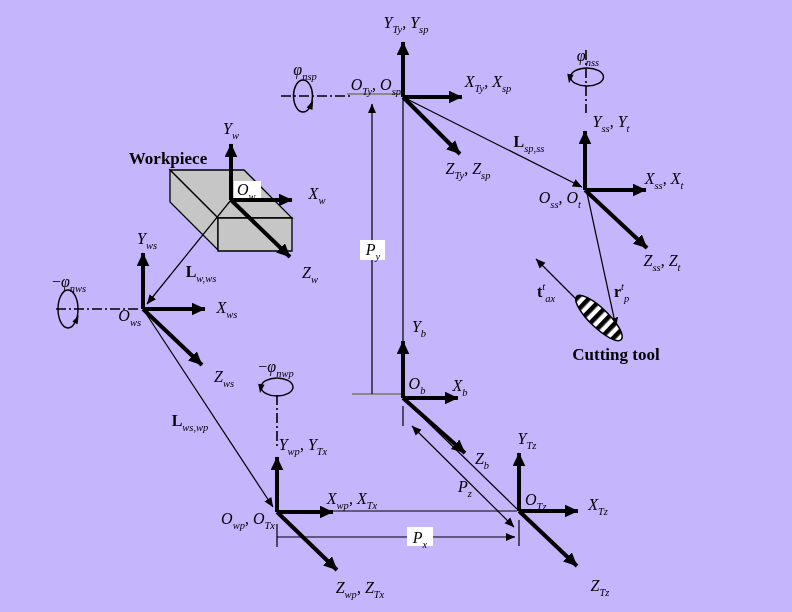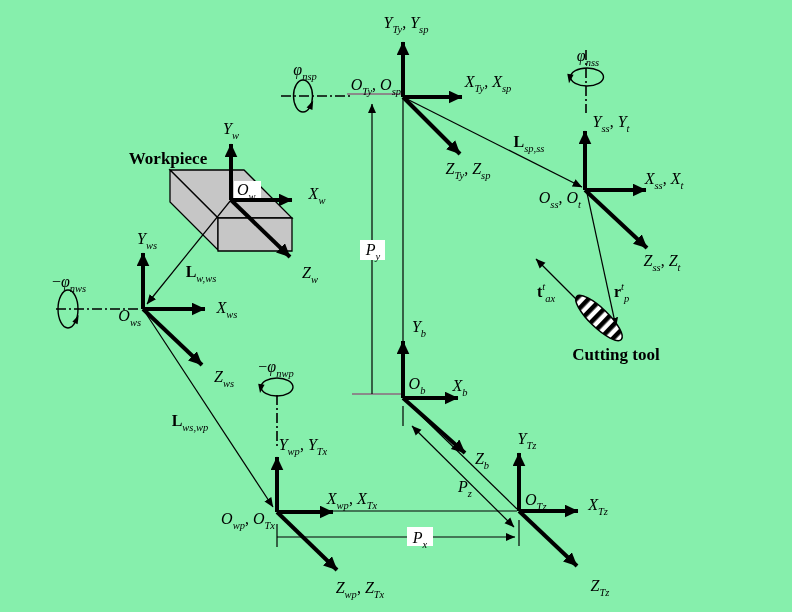--- a/index.html
+++ b/index.html
@@ -1,16 +1,16 @@
 <!DOCTYPE html>
 <html><head>
 <meta charset="utf-8">
 <style>
   html,body{margin:0;padding:0;background:#ffffff;}
-  .stage{position:relative;width:792px;height:612px;background:#86efac;overflow:hidden;}
+  .stage{position:relative;width:792px;height:612px;background:#c4b5fd;overflow:hidden;}
   svg{display:block;}
   .math{font-family:"Liberation Serif","DejaVu Serif",serif;font-size:16px;fill:#000;}
   .m-i{font-style:italic;}
   .m-n{font-style:normal;}
   .m-b{font-weight:bold;font-style:normal;}
   .m-s{font-size:10.5px;font-style:italic;}
   .m-p{font-size:10.5px;font-style:italic;}
   .bold-label{font-family:"Liberation Serif","DejaVu Serif",serif;font-weight:bold;font-size:17px;fill:#000;}
   .axis{stroke:#000;stroke-width:4;fill:none;}
   .thin{stroke:#000;stroke-width:1.2;fill:none;}

